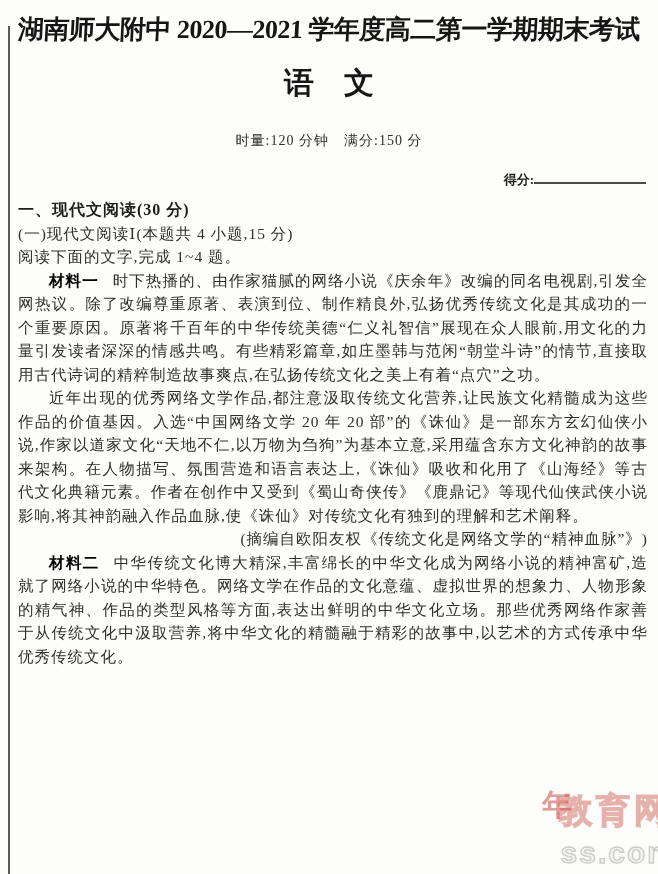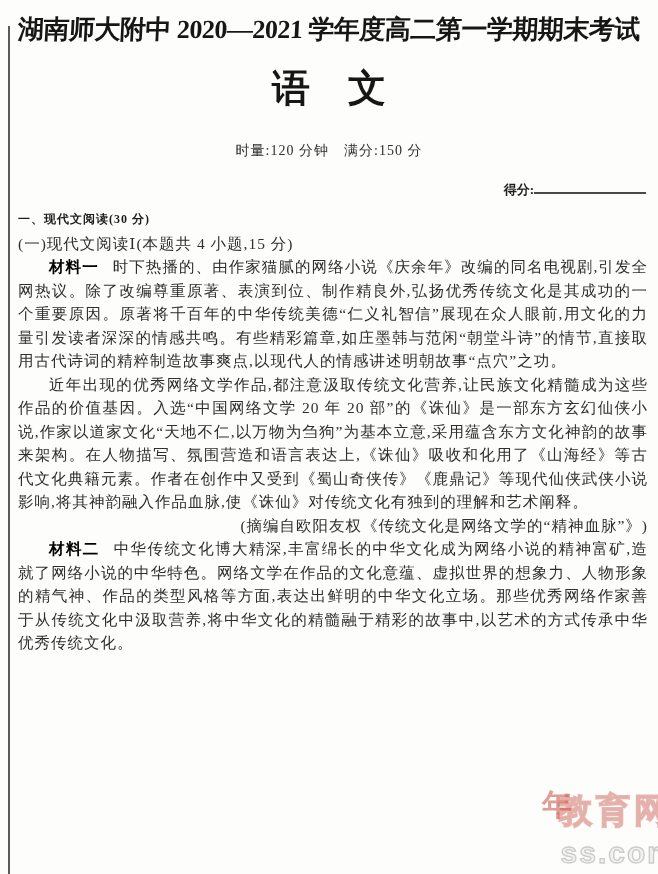--- a/index.html
+++ b/index.html
@@ -12,38 +12,38 @@
     position:absolute; left:8px; top:26px; bottom:0; width:2px;
     background:#5a5a5a;
   }
   header { text-align:center; padding-top:12px; }
   .exam-title {
     margin:0; font-size:26px; font-weight:bold; color:#161616;
     letter-spacing:-0.5px; transform:skewX(-3deg);
     white-space:nowrap;
   }
   .subject-title {
-    margin:16px 0 0 0; font-size:38px; font-weight:bold; color:#161616;
+    margin:16px 0 0 0; font-size:30px; font-weight:bold; color:#161616;
   }
   .meta-line { margin-top:28px; font-size:14px; letter-spacing:1px; color:#2e2e2e; }
   .score-row {
     margin-top:18px; padding-right:12px; text-align:right;
     font-size:13px; font-weight:bold; color:#1d1d1d;
   }
   .score-line {
     display:inline-block; width:112px; height:14px;
     border-bottom:2px solid #4a4a4a; vertical-align:baseline;
   }
   .content {
     margin-top:9px; padding:0 10px 0 18px;
     font-size:15.5px; line-height:23.5px; letter-spacing:1px;
     text-align:justify; color:#2e2e2e;
   }
   .content p, .content div { margin:0; padding:0; }
-  .sec-heading { font-weight:bold; font-size:12px; color:#1d1d1d; }
+  .sec-heading { font-weight:bold; font-size:16px; color:#1d1d1d; }
   .indented { padding-left:27px; }
   .para { text-indent:2em; }
   .mat-label { font-weight:bold; color:#000000; margin-right:0.9em; }
   .attribution { text-align:right; }
   .watermark-site {
     position:absolute; right:-14px; bottom:40px;
     font-size:34px; font-weight:bold; letter-spacing:4px;
     color:rgba(205,100,90,0.10);
     -webkit-text-stroke:1.5px rgba(200,85,75,0.40);
     pointer-events:none; white-space:nowrap;
@@ -74,23 +74,24 @@
     <h2 class="subject-title">语　文</h2>
     <div class="meta-line">时量:120 分钟　满分:150 分</div>
     <div class="score-row">
       <span>得分:</span><span class="score-line"></span>
     </div>
   </header>
 
   <main class="content">
     <div class="sec-heading">一、现代文阅读(30 分)</div>
     <div class="indented">(一)现代文阅读Ⅰ(本题共 4 小题,15 分)</div>
+    <div class="indented">阅读下面的文字,完成 1~4 题。</div>
 
     <p class="para">
-      <span class="mat-label">材料一</span><span>时下热播的、由作家猫腻的网络小说《庆余年》改编的同名电视剧,引发全网热议。除了改编尊重原著、表演到位、制作精良外,弘扬优秀传统文化是其成功的一个重要原因。原著将千百年的中华传统美德“仁义礼智信”展现在众人眼前,用文化的力量引发读者深深的情感共鸣。有些精彩篇章,如庄墨韩与范闲“朝堂斗诗”的情节,直接取用古代诗词的精粹制造故事爽点,以现代人的情感讲述明朝故事“点穴”之功。</span>
+      <span class="mat-label">材料一</span><span>时下热播的、由作家猫腻的网络小说《庆余年》改编的同名电视剧,引发全网热议。除了改编尊重原著、表演到位、制作精良外,弘扬优秀传统文化是其成功的一个重要原因。原著将千百年的中华传统美德“仁义礼智信”展现在众人眼前,用文化的力量引发读者深深的情感共鸣。有些精彩篇章,如庄墨韩与范闲“朝堂斗诗”的情节,直接取用古代诗词的精粹制造故事爽点,在弘扬传统文化之美上有着“点穴”之功。</span>
     </p>
 
     <p class="para">近年出现的优秀网络文学作品,都注意汲取传统文化营养,让民族文化精髓成为这些作品的价值基因。入选“中国网络文学 20 年 20 部”的《诛仙》是一部东方玄幻仙侠小说,作家以道家文化“天地不仁,以万物为刍狗”为基本立意,采用蕴含东方文化神韵的故事来架构。在人物描写、氛围营造和语言表达上,《诛仙》吸收和化用了《山海经》等古代文化典籍元素。作者在创作中又受到《蜀山奇侠传》《鹿鼎记》等现代仙侠武侠小说影响,将其神韵融入作品血脉,使《诛仙》对传统文化有独到的理解和艺术阐释。</p>
 
 
     <p class="attribution">(摘编自欧阳友权《传统文化是网络文学的“精神血脉”》)</p>
 
     <p class="para">
       <span class="mat-label">材料二</span><span>中华传统文化博大精深,丰富绵长的中华文化成为网络小说的精神富矿,造就了网络小说的中华特色。网络文学在作品的文化意蕴、虚拟世界的想象力、人物形象的精气神、作品的类型风格等方面,表达出鲜明的中华文化立场。那些优秀网络作家善于从传统文化中汲取营养,将中华文化的精髓融于精彩的故事中,以艺术的方式传承中华优秀传统文化。</span>
     </p>

